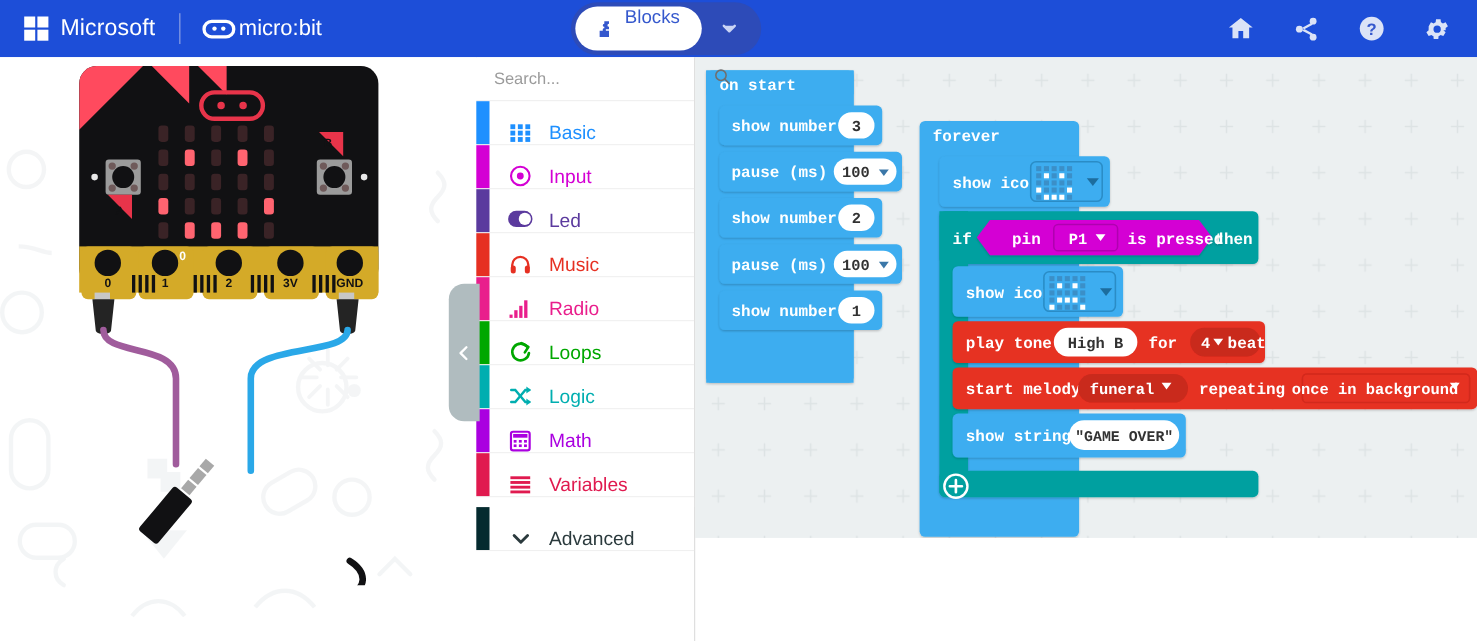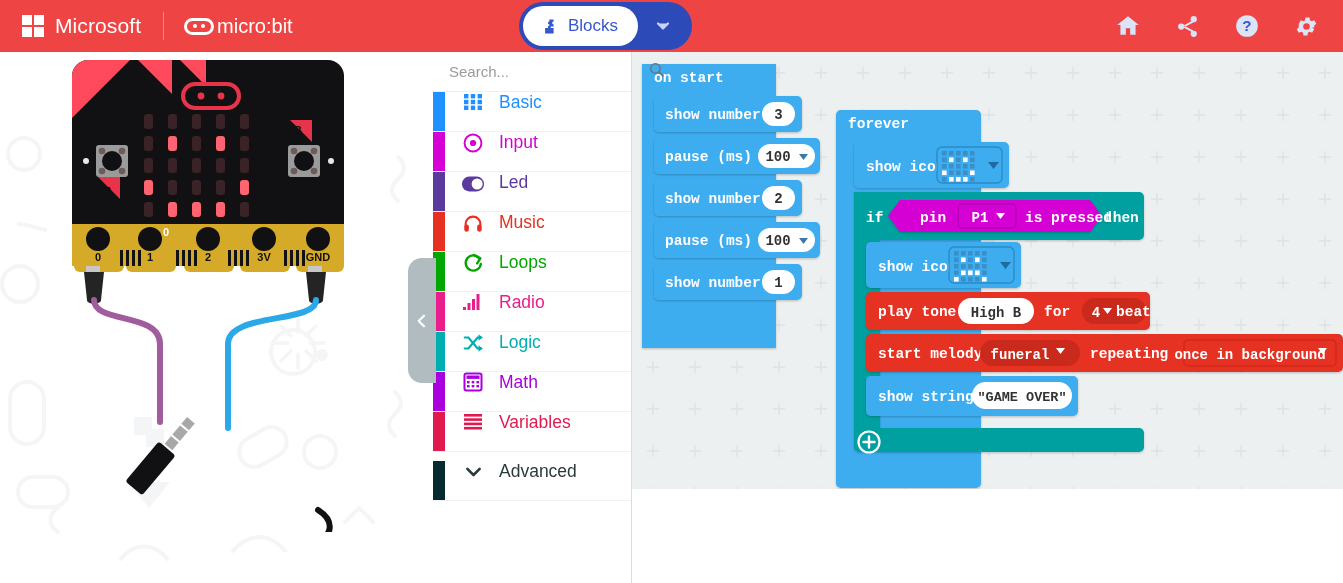--- a/index.html
+++ b/index.html
@@ -6,21 +6,21 @@
   html, body {
     width: 1343px; height: 583px;
     font-family: "Liberation Sans", sans-serif;
     overflow: hidden; background: #fff;
   }
   .app { position: relative; width: 1343px; height: 583px; }
 
   
   .header {
     position: absolute; left: 0; top: 0; width: 1343px; height: 52px;
-    background: #ef4444; display: flex; align-items: center;
+    background: #1d4ed8; display: flex; align-items: center;
   }
   .ms-logo-wrap { display: flex; align-items: center; margin-left: 22px; }
   .ms-squares { width: 22px; height: 22px; display: grid;
     grid-template-columns: 1fr 1fr; grid-template-rows: 1fr 1fr; gap: 2.5px; }
   .ms-squares i { background: #fff; display: block; }
   .ms-word { color: #fff; font-size: 21px; margin-left: 11px; letter-spacing: .1px; }
   .hdr-divider { width: 1px; height: 28px; background: #97a8e5; margin: 0 20px 0 22px; }
   .mb-logo { display: flex; align-items: center; }
   .mb-face {
     width: 30px; height: 17px; border: 3px solid #fff; border-radius: 9px;
@@ -28,21 +28,21 @@
   }
   .mb-face i { width: 4px; height: 4px; border-radius: 50%; background: #fff; display:block; }
   .mb-word { color: #fff; font-size: 20px; margin-left: 3px; }
 
   .tabs {
     position: absolute; left: 519px; top: 2px;
     height: 48px; background: #2d4bb8; border-radius: 24px;
     display: flex; align-items: center; padding: 4px;
   }
   .tab {
-    height: 40px; border-radius: 20px; display: flex; align-items: center;
+    height: 40px; border-radius: 20px; display: flex; 
     gap: 8px; padding: 0 20px; font-size: 17px; color: #c9d4f5; cursor: pointer;
   }
   .tab.active { background: #fff; color: #3558cd; }
   .tab-icon { display: flex; align-items: center; }
   .tab-caret {
     width: 50px; height: 40px; display: flex; align-items: center;
     justify-content: center; cursor: pointer;
   }
   .hdr-right {
     position: absolute; right: 14px; top: 0; height: 52px;
@@ -72,21 +72,21 @@
   .search-row {
     height: 40px; display: flex; align-items: center;
     padding: 0 14px 0 16px; border-bottom: 1px solid #efefef;
   }
   .search-input {
     flex: 1; border: none; outline: none; font-size: 15px; color: #333;
     font-family: "Liberation Sans", sans-serif; background: transparent;
   }
   .search-input::placeholder { color: #9b9b9b; }
   .cat {
-    height: 40px; display: flex; align-items: flex-start;
+    height: 40px; display: flex; align-items: flex-end;
     border-bottom: 1px solid #f0f0f0; cursor: pointer; position: relative;
   }
   .cat-bar { position: absolute; left: 0; top: 0; width: 12px; height: 100%; }
   .cat-icon {
     width: 30px; margin-left: 25px; display: flex;
     align-items: center; justify-content: center;
   }
   .cat-label { margin-left: 11px; font-size: 17.5px; }
   .cat-sep { height: 9px; background: #fff; }
 
@@ -401,43 +401,43 @@
         <svg width="22" height="22" viewBox="0 0 24 24">
             <path d="M4 16v-3a8 8 0 0 1 16 0v3" fill="none" stroke="#e63022" stroke-width="2.3" stroke-linecap="round"></path>
             <rect x="2.5" y="13.5" width="5" height="8" rx="2.5" fill="#e63022"></rect>
             <rect x="16.5" y="13.5" width="5" height="8" rx="2.5" fill="#e63022"></rect>
           </svg>
       </span>
       <span class="cat-label" style="color:#e63022">Music</span>
     </div>
 
     <div class="cat">
-      <span class="cat-bar" style="background:#00a700"></span>
-      <span class="cat-icon">
-        <svg width="22" height="22" viewBox="0 0 24 24">
-            <path d="M19 7a8.3 8.3 0 1 0 1.6 6" fill="none" stroke="#00a700" stroke-width="2.6" stroke-linecap="round"></path>
-            <path d="M13 3.2L20 7l-3.5 5.4" fill="none" stroke="#00a700" stroke-width="2.6" stroke-linecap="round" stroke-linejoin="round"></path>
-          </svg>
-      </span>
-      <span class="cat-label" style="color:#00a700">Loops</span>
-    </div>
-
-    <div class="cat">
       <span class="cat-bar" style="background:#e91e8c"></span>
       <span class="cat-icon">
         <svg width="20" height="20" viewBox="0 0 20 20">
             <g fill="#e91e8c">
               <rect x="0" y="15" width="3" height="3"></rect>
               <rect x="4.5" y="11" width="3" height="7"></rect>
               <rect x="9" y="7" width="3" height="11"></rect>
               <rect x="13.5" y="2" width="3" height="16"></rect>
             </g>
           </svg>
       </span>
       <span class="cat-label" style="color:#e91e8c">Radio</span>
+    </div>
+
+    <div class="cat">
+      <span class="cat-bar" style="background:#00a700"></span>
+      <span class="cat-icon">
+        <svg width="22" height="22" viewBox="0 0 24 24">
+            <path d="M19 7a8.3 8.3 0 1 0 1.6 6" fill="none" stroke="#00a700" stroke-width="2.6" stroke-linecap="round"></path>
+            <path d="M13 3.2L20 7l-3.5 5.4" fill="none" stroke="#00a700" stroke-width="2.6" stroke-linecap="round" stroke-linejoin="round"></path>
+          </svg>
+      </span>
+      <span class="cat-label" style="color:#00a700">Loops</span>
     </div>
 
     <div class="cat">
       <span class="cat-bar" style="background:#00aeb0"></span>
       <span class="cat-icon">
         <svg width="22" height="22" viewBox="0 0 24 24">
             <g fill="none" stroke="#00aeb0" stroke-width="2.4" stroke-linecap="round">
               <path d="M3 6h4l10 12h4"></path>
               <path d="M3 18h4l10-12h4"></path>
             </g>

